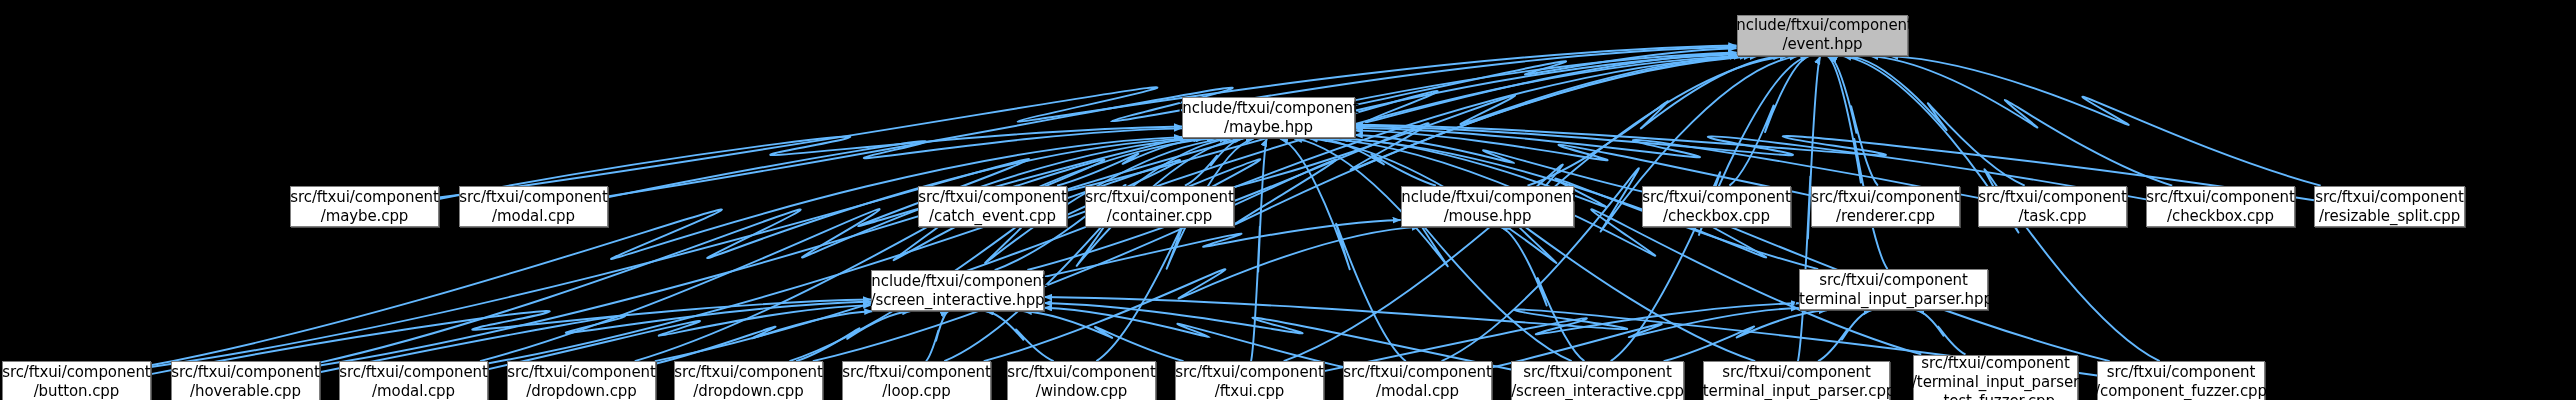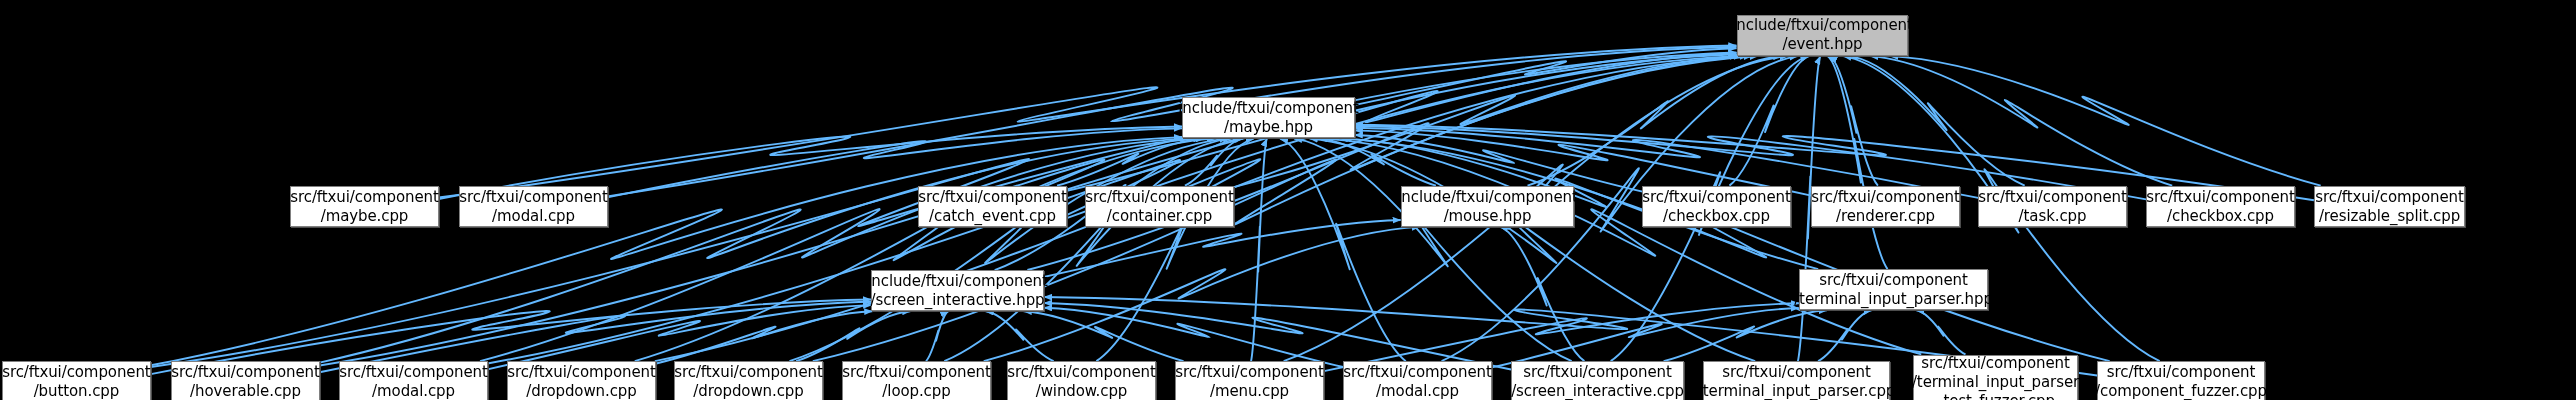--- a/index.html
+++ b/index.html
@@ -141,20 +141,20 @@
     <div class="gnode" style="left: 2314px; top: 174px; width: 151px; height: 41px;"><span class="nline">src/ftxui/component</span><span class="nline">/resizable_split.cpp</span></div>
     <div class="gnode" style="left: 871px; top: 258px; width: 173px; height: 41px;"><span class="nline">include/ftxui/component</span><span class="nline">/screen_interactive.hpp</span></div>
     <div class="gnode" style="left: 1799px; top: 257px; width: 189px; height: 41px;"><span class="nline">src/ftxui/component</span><span class="nline">/terminal_input_parser.hpp</span></div>
     <div class="gnode" style="left: 1.9px; top: 349px; width: 149px; height: 41px;"><span class="nline">src/ftxui/component</span><span class="nline">/button.cpp</span></div>
     <div class="gnode" style="left: 171px; top: 349px; width: 149px; height: 41px;"><span class="nline">src/ftxui/component</span><span class="nline">/hoverable.cpp</span></div>
     <div class="gnode" style="left: 339px; top: 349px; width: 149px; height: 41px;"><span class="nline">src/ftxui/component</span><span class="nline">/modal.cpp</span></div>
     <div class="gnode" style="left: 507px; top: 349px; width: 149px; height: 41px;"><span class="nline">src/ftxui/component</span><span class="nline">/dropdown.cpp</span></div>
     <div class="gnode" style="left: 674px; top: 349px; width: 149px; height: 41px;"><span class="nline">src/ftxui/component</span><span class="nline">/dropdown.cpp</span></div>
     <div class="gnode" style="left: 842px; top: 349px; width: 149px; height: 41px;"><span class="nline">src/ftxui/component</span><span class="nline">/loop.cpp</span></div>
     <div class="gnode" style="left: 1007px; top: 349px; width: 149px; height: 41px;"><span class="nline">src/ftxui/component</span><span class="nline">/window.cpp</span></div>
-    <div class="gnode" style="left: 1175px; top: 349px; width: 149px; height: 41px;"><span class="nline">src/ftxui/component</span><span class="nline">/menu.cpp</span></div>
+    <div class="gnode" style="left: 1175px; top: 349px; width: 149px; height: 41px;"><span class="nline">src/ftxui/component</span><span class="nline">/ftxui.cpp</span></div>
     <div class="gnode" style="left: 1343px; top: 349px; width: 149px; height: 41px;"><span class="nline">src/ftxui/component</span><span class="nline">/modal.cpp</span></div>
     <div class="gnode" style="left: 1511px; top: 349px; width: 173px; height: 41px;"><span class="nline">src/ftxui/component</span><span class="nline">/screen_interactive.cpp</span></div>
     <div class="gnode" style="left: 1703px; top: 349px; width: 187px; height: 41px;"><span class="nline">src/ftxui/component</span><span class="nline">/terminal_input_parser.cpp</span></div>
     <div class="gnode" style="left: 1913px; top: 343px; width: 165px; height: 54px;"><span class="nline">src/ftxui/component</span><span class="nline">/terminal_input_parser</span><span class="nline">_test_fuzzer.cpp</span></div>
     <div class="gnode" style="left: 2097px; top: 349px; width: 168px; height: 41px;"><span class="nline">src/ftxui/component</span><span class="nline">/component_fuzzer.cpp</span></div>
   </div>
 
 
 </body></html>

